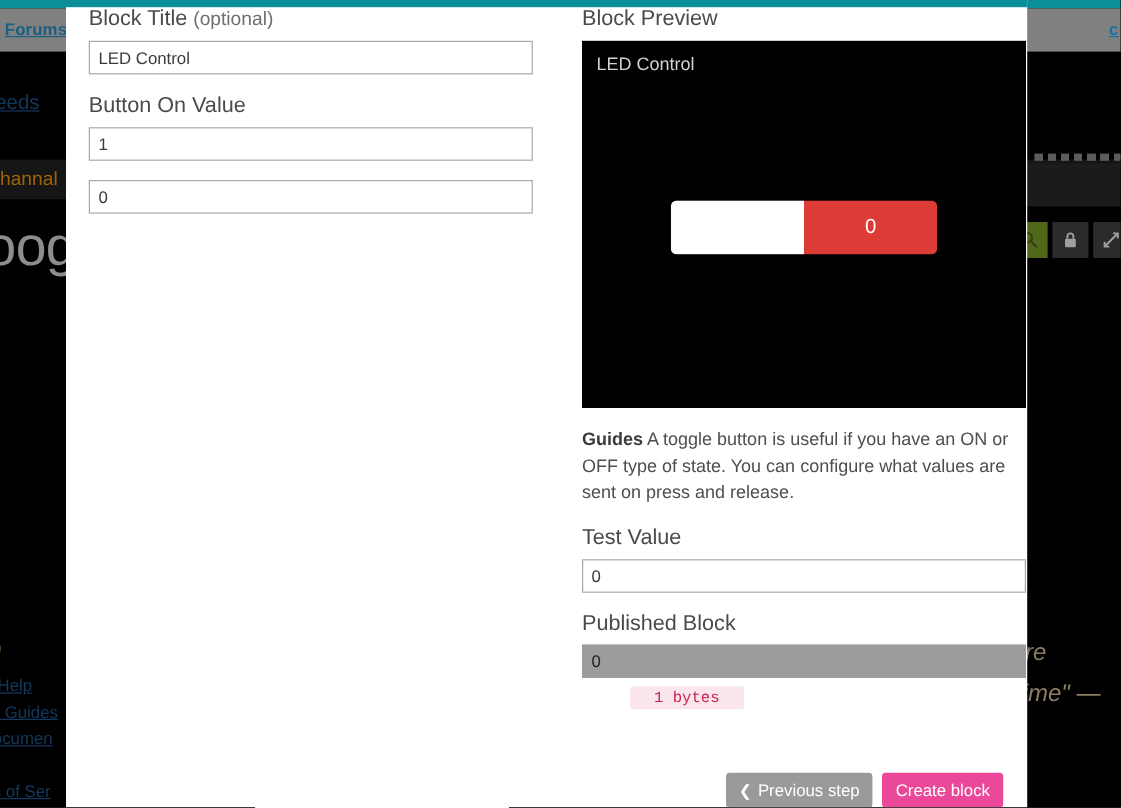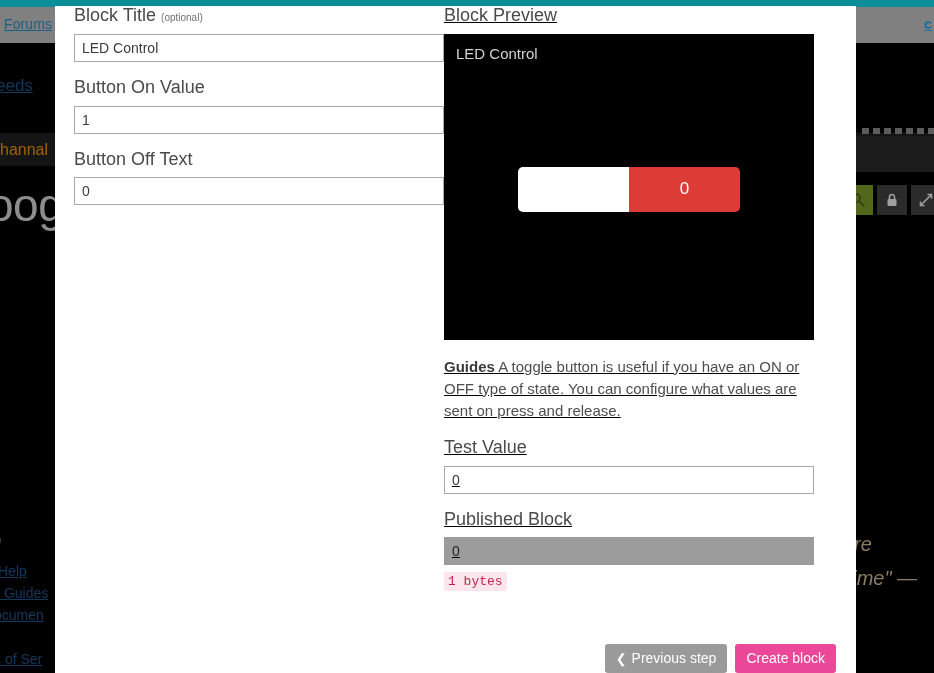--- a/index.html
+++ b/index.html
@@ -38,21 +38,21 @@
   .bg-header {
     position: absolute;
     left: 0; top: 7px;
     width: 934px; height: 36px;
     background: #808080;
   }
   .bg-header-link {
     position: absolute;
     top: 16px;
     font-size: 14px;
-    font-weight: normal;
+    font-weight: bold;
     color: #1b5f82;
     letter-spacing: .1px;
   }
   .bg-header-link.forums { left: 4px; }
   .bg-header-link.channels-right { right: 2px; font-weight: bold; color: #1672a4; }
 
   .bg-nav-link {
     position: absolute;
     font-size: 17px;
     color: #12385c;
@@ -141,34 +141,33 @@
     background: #0a8f99;
   }
 
   .col-left {
     position: absolute;
     left: 19px; top: 6px;
     width: 387px;
   }
   .col-right {
     position: absolute;
-    left: 389px; top: 6px;
+    left: 430px; top: 6px;
     width: 375px;
-    text-decoration: underline;
   }
 
   .field-label {
     font-size: 18px;
     color: #4a4a4a;
     font-weight: normal;
     margin: 0 0 8px 0;
     line-height: 1.1;
   }
   .field-label .optional {
-    font-size: 10px;
+    font-size: 16px;
     color: #6f6f6f;
   }
   .text-input {
     display: block;
     box-sizing: border-box;
     width: 370px;
     height: 28px;
     padding: 3px 7px;
     border: 1px solid #a8a8a8;
     border-radius: 0;
@@ -246,26 +245,27 @@
     border: none;
     padding: 3px 8px;
     font-family: "Liberation Sans", sans-serif;
     font-size: 14px;
     color: #1f1f1f;
     line-height: 22px;
   }
   .bytes-badge {
     display: inline-block;
     margin-top: 7px;
-    padding: 2px 4px;
+    padding: 2px 20px;
     background: #fae6ec;
     color: #c7254e;
     font-family: "Liberation Mono", monospace;
     font-size: 13px;
     border-radius: 2px;
+    margin-left: 40px;
   }
 
   .btn-row {
     position: absolute;
     left: 406px;
     top: 644px;
     width: 375px;
     display: flex;
     justify-content: flex-end;
     gap: 8px;
@@ -361,21 +361,20 @@
         </div>
         <input class="text-input" type="text" value="LED Control" style="">
       </div>
 
       <div class="field-group">
         <div class="field-label">Button On Value</div>
         <input class="text-input" type="text" value="1" style="">
       </div>
 
       <div class="field-group">
-        <div class="field-label">Button Off Text</div>
         <input class="text-input" type="text" value="0" style="">
       </div>
     </div>
 
     <div class="col-right">
 
       <div class="section-title">Block Preview</div>
 
       <div class="preview-box">
         <div class="preview-title">LED Control</div>

